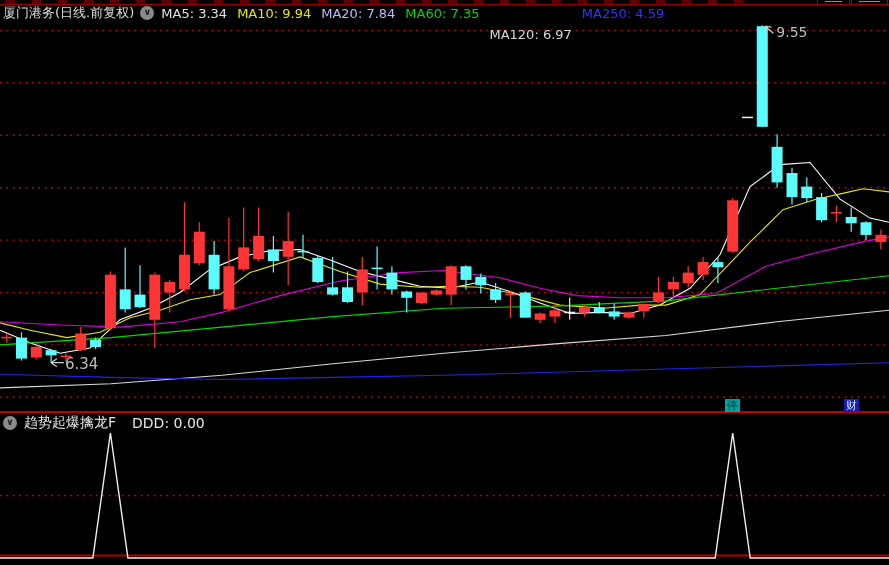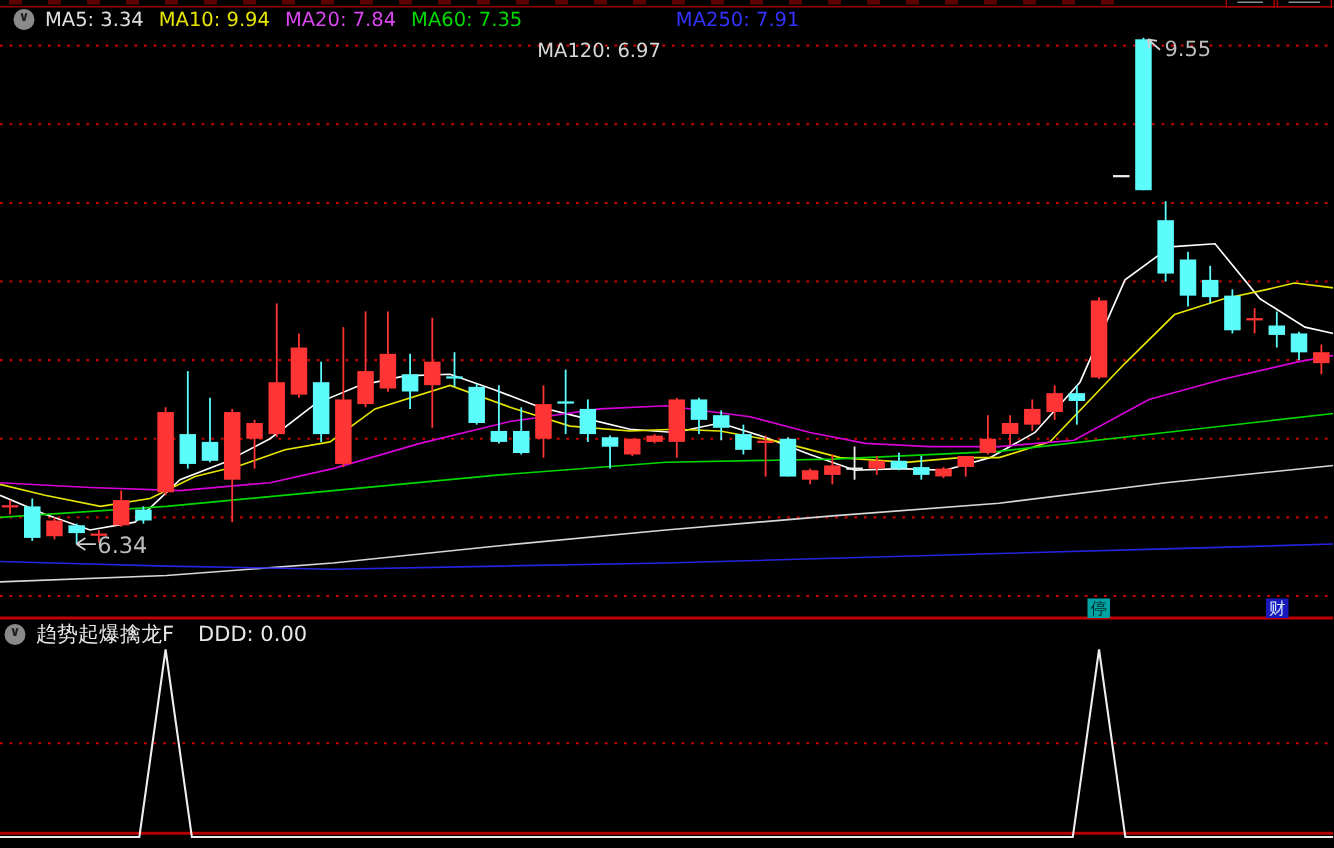--- a/index.html
+++ b/index.html
@@ -40,27 +40,28 @@
     <div class="topfrag"></div>
     <div class="winbox" style="left:817px;width:33px;">
         <div class="dash"></div>
       </div>
     <div class="winbox" style="left:851px;width:37px;">
         <div class="dash"></div>
       </div>
   </div>
 
   <div class="header">
+    <span>厦门港务(日线.前复权)</span>
     <span class="chev">∨</span>
     <span class="ma-val" style="color: rgb(224, 224, 224);">MA5: 3.34</span>
     <span class="ma-val" style="color: rgb(230, 230, 0);">MA10: 9.94</span>
-    <span class="ma-val" style="color: #d946ef;">MA20: 7.84</span>
+    <span class="ma-val" style="color: #c4b5fd;">MA20: 7.84</span>
     <span class="ma-val" style="color: rgb(0, 216, 0); text-align: right;">MA60: 7.35</span>
     <span class="ma-val" style="color: rgb(216, 216, 216); margin-top: 42px;">MA120: 6.97</span>
-    <span class="ma-val" style="color: rgb(51, 51, 255);">MA250: 7.91</span>
+    <span class="ma-val" style="color: rgb(51, 51, 255);">MA250: 4.59</span>
   </div>
 
   <svg class="main-chart" id="mainChart" width="889" height="391">
       <g>
         <line x1="0" x2="889" y1="9.4" y2="9.4" stroke="#cc0101" stroke-width="1.4" stroke-dasharray="1.8 4.6"></line>
         <line x1="0" x2="889" y1="61.8" y2="61.8" stroke="#cc0101" stroke-width="1.4" stroke-dasharray="1.8 4.6"></line>
         <line x1="0" x2="889" y1="114.3" y2="114.3" stroke="#cc0101" stroke-width="1.4" stroke-dasharray="1.8 4.6"></line>
         <line x1="0" x2="889" y1="166.7" y2="166.7" stroke="#cc0101" stroke-width="1.4" stroke-dasharray="1.8 4.6"></line>
         <line x1="0" x2="889" y1="219.1" y2="219.1" stroke="#cc0101" stroke-width="1.4" stroke-dasharray="1.8 4.6"></line>
         <line x1="0" x2="889" y1="271.5" y2="271.5" stroke="#cc0101" stroke-width="1.4" stroke-dasharray="1.8 4.6"></line>

